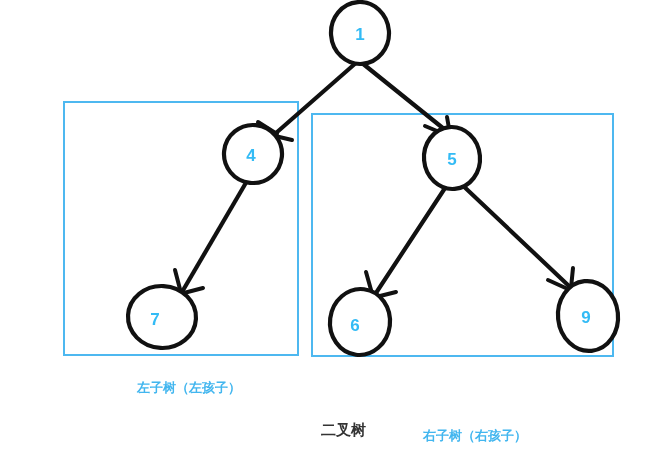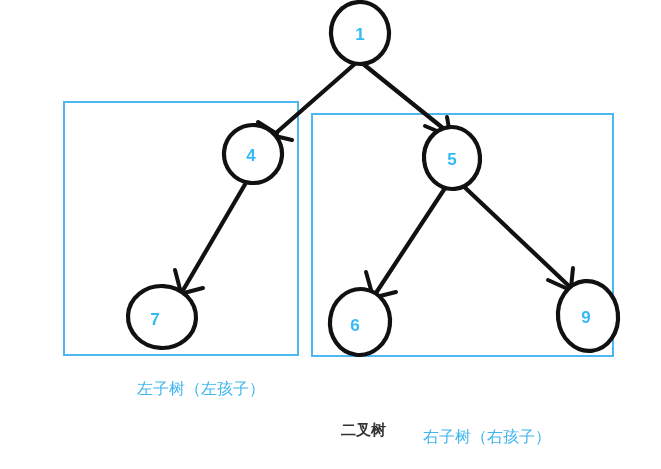--- a/index.html
+++ b/index.html
@@ -26,22 +26,22 @@
   }
   .node-text {
     font-family: "Liberation Sans", "DejaVu Sans", sans-serif;
     font-size: 17px;
     font-weight: bold;
     fill: #33bbf5;
   }
   .subtree-label {
     position: absolute;
     font-family: "DejaVu Sans", "Liberation Sans", sans-serif;
-    font-size: 16px;
-    font-weight: normal;
+    font-size: 13px;
+    font-weight: bold;
     color: #42b6ef;
     white-space: nowrap;
     letter-spacing: 0px;
   }
   .caption {
     position: absolute;
     font-family: "DejaVu Sans", "Liberation Sans", sans-serif;
     font-size: 15px;
     font-weight: bold;
     color: #333333;
@@ -122,15 +122,15 @@
         <ellipse cx="588" cy="316" rx="30" ry="35" fill="#ffffff" stroke="#111111" stroke-width="4.2" transform="rotate(-6 588 316)"></ellipse>
         <text x="586" y="323" text-anchor="middle" class="node-text">9</text>
       </g>
     </g>
   </svg>
 
   <div class="subtree-label" style="left:137px; top:379px;">左子树（左孩子）</div>
 
   <div class="subtree-label" style="left:423px; top:384px;margin-top:43px;">右子树（右孩子）</div>
 
-  <div class="caption" style="left:341px; top:421px;">二叉树</div>
+  <div class="caption" style="left:321px; top:421px;">二叉树</div>
 
 </div>
 
 </body></html>

